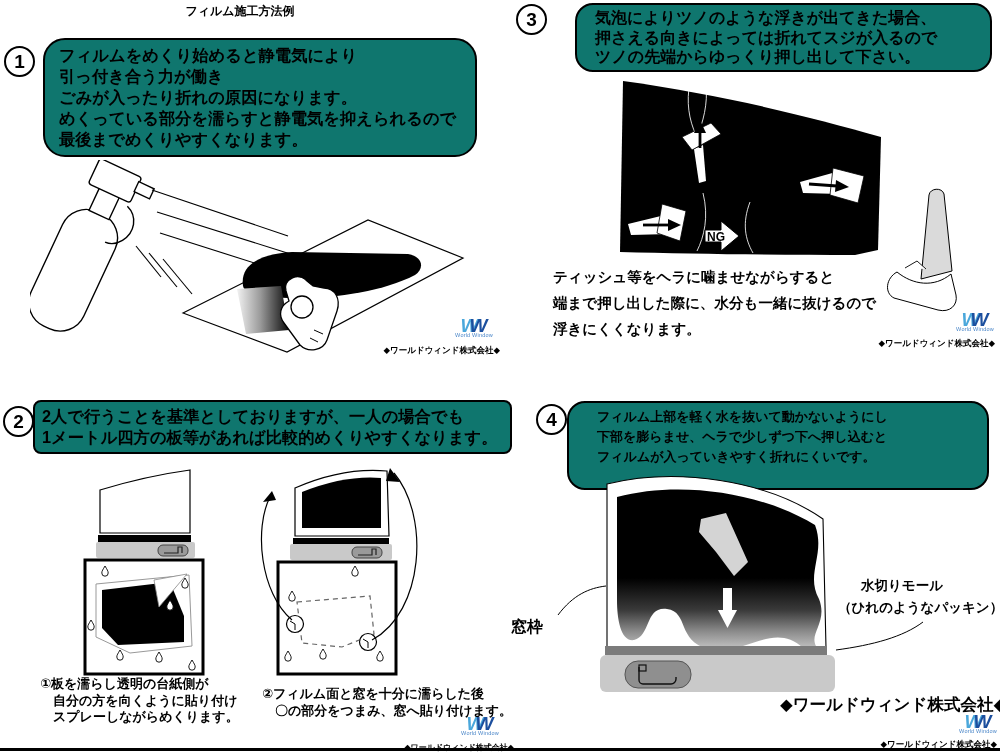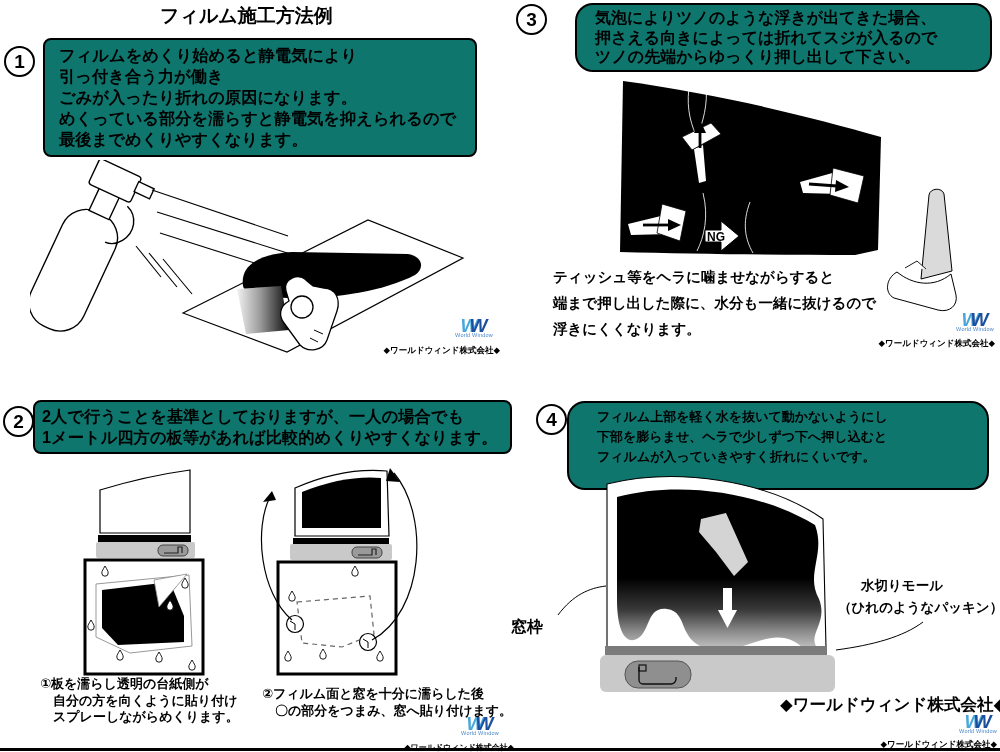--- a/index.html
+++ b/index.html
@@ -1,24 +1,24 @@
 <!DOCTYPE html>
 <html><head>
 <meta charset="utf-8">
 <style>
   html,body{margin:0;padding:0;background:#fff}
   #page{position:relative;width:1000px;height:752px;background:#fff;overflow:hidden;
         font-family:"Liberation Sans","DejaVu Sans",sans-serif;color:#000}
   .abs{position:absolute}
-  #title{left:160px;top:3px;width:160px;text-align:center;font-size:19px;font-weight:bold;white-space:nowrap}
+  #title{left:160px;top:3px;width:160px;text-align:center;font-size:12px;font-weight:bold;white-space:nowrap}
   .stepnum{position:absolute;width:27px;height:27px;border:2px solid #000;border-radius:50%;
            text-align:center;line-height:27px;font-size:19px;font-weight:bold;background:#fff}
   .stepbox{position:absolute;border:2px solid #000;border-radius:20px;background:#0f766e;
            font-weight:bold;white-space:pre-line}
-  #box1{left:43px;top:38px;width:402px;padding:5px 14px;font-size:16.3px;line-height:21px;border-radius:8px}
+  #box1{left:43px;top:38px;width:402px;padding:5px 14px;font-size:16.3px;line-height:21px;border-radius:22px}
   #box2{left:33px;top:400px;width:461px;padding:4px 7px;font-size:16.3px;line-height:21px;border-radius:8px}
   #box3{left:575px;top:3px;width:387px;padding:3px 8px 3px 18px;font-size:16px;line-height:19.5px;border-radius:18px}
   #box4{left:567px;top:401px;width:378px;padding:4px 12px 21px 28px;font-size:13px;line-height:20px;border-radius:18px}
   .caption{position:absolute;font-weight:bold;white-space:pre-line;font-size:13px;line-height:16.5px}
   #caption1{left:40px;top:676px}
   #caption2{left:262px;top:686px}
   #note3{left:553px;top:264px;font-size:14.5px;line-height:26px}
   .label{position:absolute;font-weight:bold;white-space:nowrap}
   #label-window-frame{left:511px;top:617px;font-size:16px}
   #label-molding{left:861px;top:577px;font-size:13.5px}

